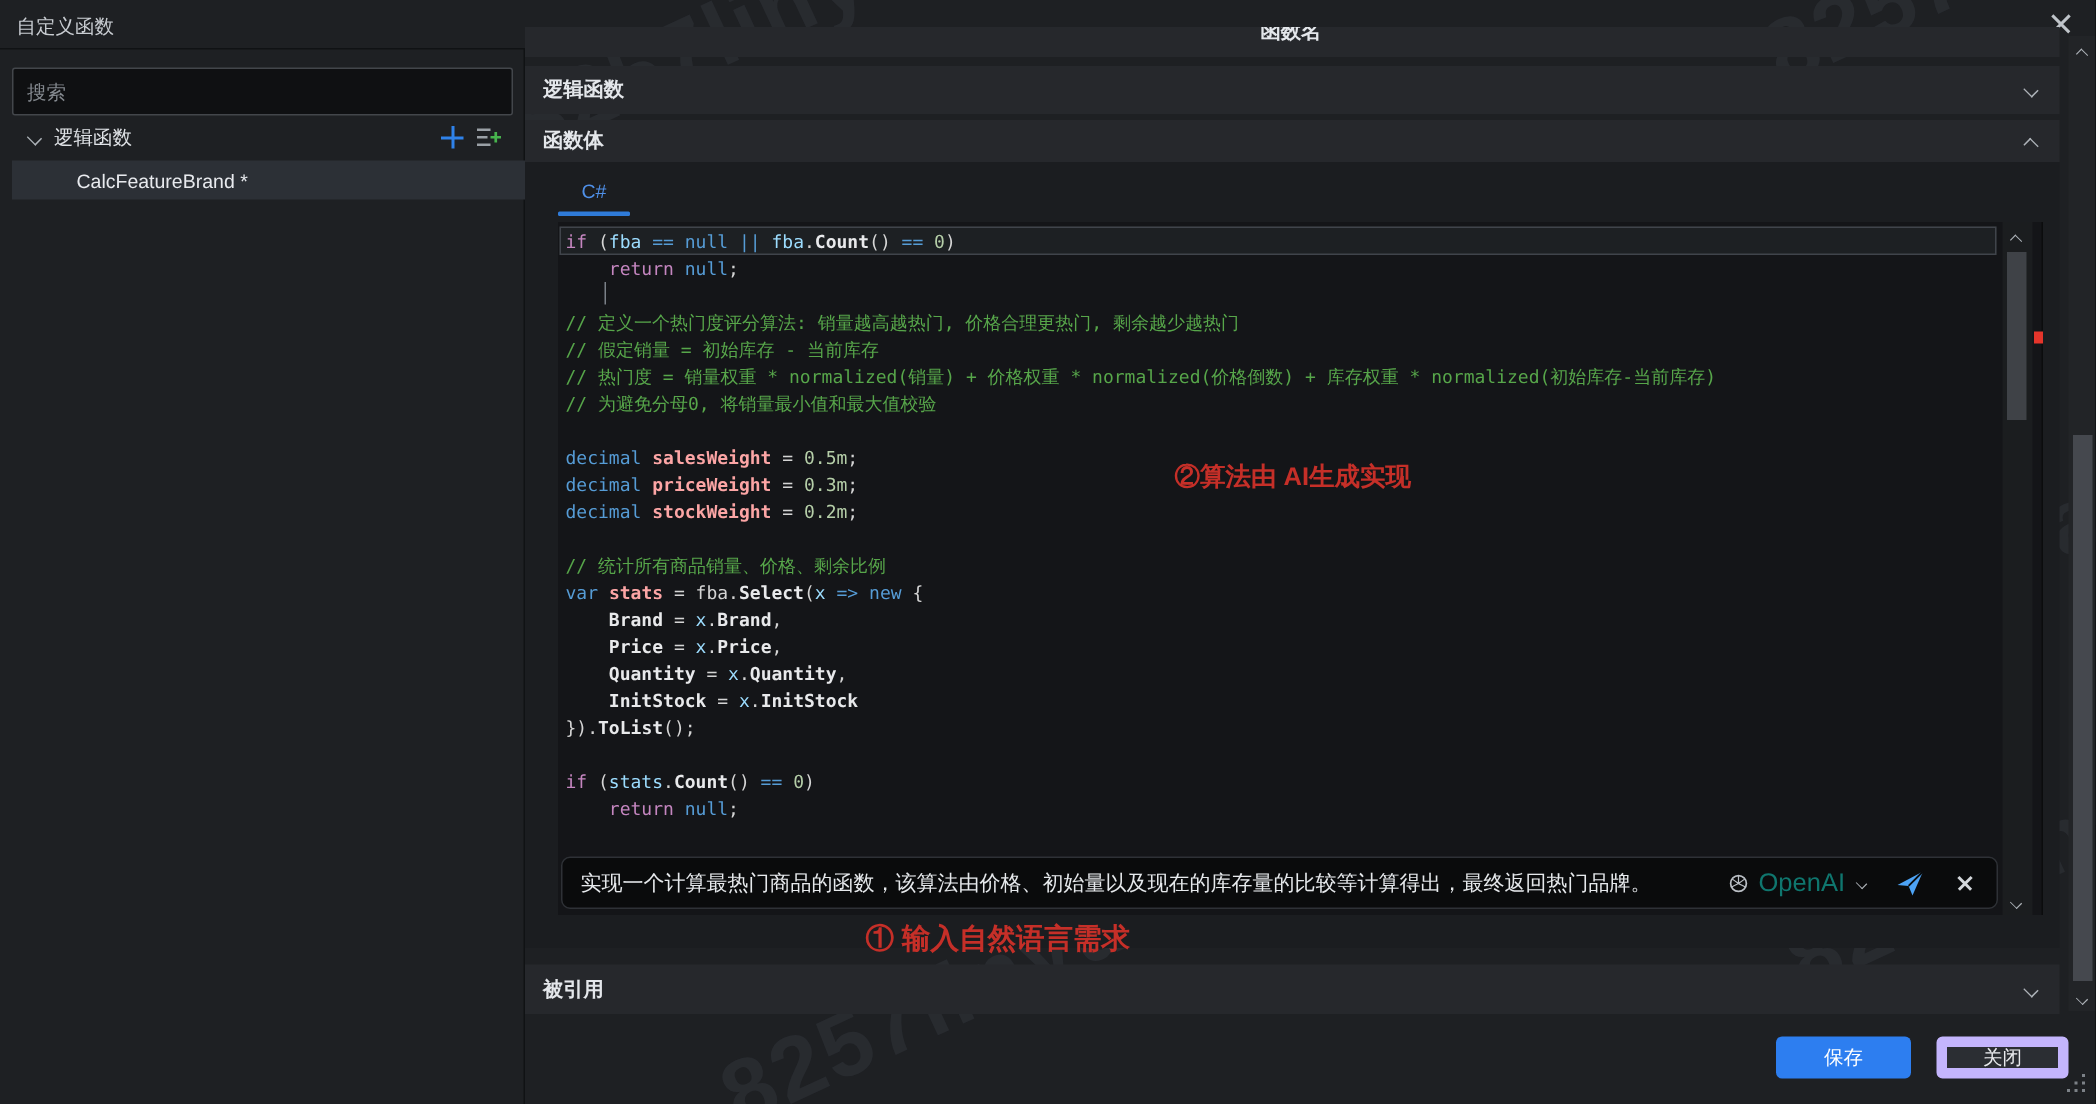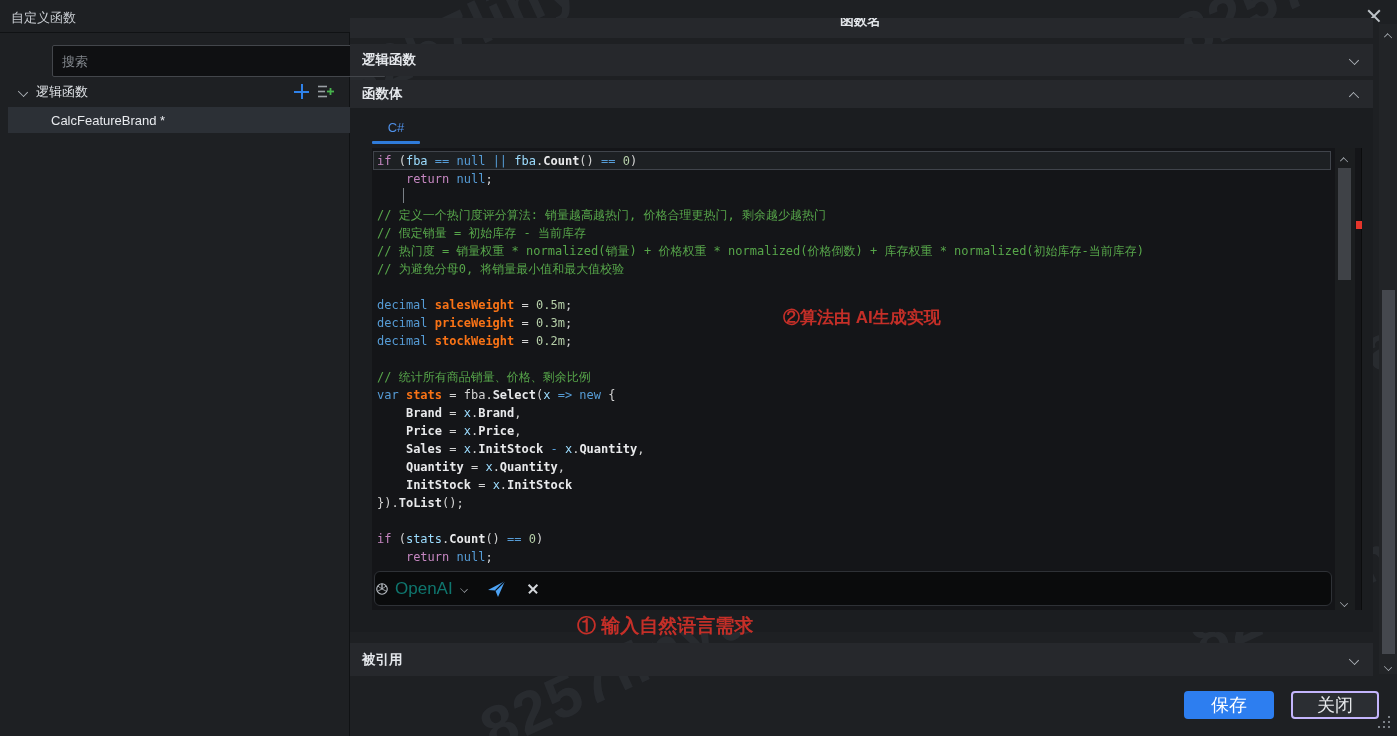--- a/index.html
+++ b/index.html
@@ -25,21 +25,20 @@
   
   .sidebar {
     position:absolute; left:0; top:32px; width:350px; height:704px;
     background:#1e2023; border-top:1.5px solid #101214; border-right:1.5px solid #101214;
   }
   .search-input {
     position:absolute; left:8px; top:12px; width:334px; height:28px;
     background:#0f1012; border:1px solid #43464b; border-radius:2px;
     color:#cfd3d8; font-size:13px; padding:15px 9px; outline:none;
     font-family:"Liberation Sans", sans-serif;
-    margin-left:44px;
   }
   .search-input::placeholder { color:#84898f; }
   .tree-group { position:absolute; left:0; top:46px; width:350px; height:26px; display:flex; align-items:center; cursor:pointer; }
   .tree-group .chev { margin-left:18px; }
   .tree-group .lbl { margin-left:8px; font-size:13px; color:#e0e3e7; }
   .tree-actions { position:absolute; right:16px; top:5px; display:flex; gap:9px; align-items:center; }
   .plus-icon { position:relative; width:15px; height:15px; cursor:pointer; }
   .plus-icon i { position:absolute; background:#2f82ea; }
   .plus-icon i:first-child { left:6.5px; top:0; width:2px; height:15px; }
   .plus-icon i:last-child  { left:0; top:6.5px; width:15px; height:2px; }
@@ -85,21 +84,21 @@
   }
   .code-lines { position:absolute; left:5px; top:4px; }
   .code-line {
     font-family:"DejaVu Sans Mono", monospace; font-size:12px; line-height:18px;
     white-space:pre; color:#d4d4d4; position:relative; z-index:1;
   }
   .tk-kw  { color:#c586c0; }
   .tk-bl  { color:#569cd6;text-align:center; }
   .tk-op  { color:#569cd6; }
   .tk-cy  { color:#9cdcfe; }
-  .tk-cyb { color:#f97316; font-weight:bold; }
+  .tk-cyb { color:#fca5a5; font-weight:bold; }
   .tk-wb  { color:#e8e9eb; font-weight:bold; }
   .tk-pl  { color:#d4d4d4; }
   .tk-cmt { color:#57a64a; }
   .tk-num { color:#b5cea8; }
   .caret { position:absolute; left:31px; top:40px; width:1px; height:15px; background:#7a8087; z-index:2; }
   
   .ed-sb { position:absolute; left:963px; top:0; width:20px; height:462px; background:#1b1d1f; }
   .ed-sb .thumb { position:absolute; left:3px; top:20px; width:13px; height:112px; background:#3f4247; cursor:pointer; }
   .sb-arrow { position:absolute; width:20px; height:14px; cursor:pointer; }
   .sb-arrow .chev { transform:scale(0.8); margin-left:4px; }
@@ -126,26 +125,26 @@
   
   .anno { position:absolute; color:#c52f28; font-weight:bold; white-space:nowrap; z-index:5; pointer-events:none; }
   .anno-2 { left:783px; top:306px; font-size:17px; }
   .anno-1 { left:577px; top:613px; font-size:19px; }
   
   .main-sb { position:absolute; left:1379px; top:24px; width:18px; height:650px; background:#222427; }
   .main-sb .thumb { position:absolute; left:2.5px; top:266px; width:13px; height:364px; background:#45484e; cursor:pointer; }
   .main-sb .sb-arrow { left:0; }
   
   .btn {
-    position:absolute; top:691px; height:28px; border-radius:4px; font-size:18px;
+    position:absolute; top:691px; height:28px; border-radius:4px; font-size:13px;
     display:flex; align-items:center; justify-content:center; cursor:pointer;
     font-family:"Liberation Sans", sans-serif;
   }
   .btn-save  { left:1184px; width:90px; background:#2d7ef0; color:#ffffff; border:none; }
-  .btn-close { left:1291px; width:88px; background:#2b2e33; color:#e8eaed; border:2px solid #c4b5fd; }
+  .btn-close { left:1291px; width:88px; background:#2b2e33; color:#e8eaed; border:7px solid #c4b5fd; }
   .resize-grip { position:absolute; left:1378px; top:716px; width:14px; height:14px; cursor:nwse-resize; }
   .resize-grip i { position:absolute; width:2px; height:2px; background:#7c8187; }
 </style>
 </head>
 <body>
 
 <div class="app">
 
   <div class="wm" style="left:330px; top:55px;">8257linyuqiao</div>
   <div class="wm" style="left:1165px; top:8px;">8257linyuqiao</div>
@@ -218,38 +217,38 @@
           <div class="code-line"><span class="tk-cmt">// 为避免分母0, 将销量最小值和最大值校验</span></div>
           <div class="code-line"> </div>
           <div class="code-line"><span class="tk-bl">decimal</span><span class="tk-pl"> </span><span class="tk-cyb">salesWeight</span><span class="tk-pl"> = </span><span class="tk-num">0.5m</span><span class="tk-pl">;</span></div>
           <div class="code-line"><span class="tk-bl">decimal</span><span class="tk-pl"> </span><span class="tk-cyb">priceWeight</span><span class="tk-pl"> = </span><span class="tk-num">0.3m</span><span class="tk-pl">;</span></div>
           <div class="code-line"><span class="tk-bl">decimal</span><span class="tk-pl"> </span><span class="tk-cyb">stockWeight</span><span class="tk-pl"> = </span><span class="tk-num">0.2m</span><span class="tk-pl">;</span></div>
           <div class="code-line"> </div>
           <div class="code-line"><span class="tk-cmt">// 统计所有商品销量、价格、剩余比例</span></div>
           <div class="code-line"><span class="tk-bl">var</span><span class="tk-pl"> </span><span class="tk-cyb">stats</span><span class="tk-pl"> = fba.</span><span class="tk-wb">Select</span><span class="tk-pl">(</span><span class="tk-cy">x</span><span class="tk-op"> =&gt; </span><span class="tk-bl">new</span><span class="tk-pl"> {</span></div>
           <div class="code-line"><span class="tk-pl">    </span><span class="tk-wb">Brand</span><span class="tk-pl"> = </span><span class="tk-cy">x</span><span class="tk-pl">.</span><span class="tk-wb">Brand</span><span class="tk-pl">,</span></div>
           <div class="code-line"><span class="tk-pl">    </span><span class="tk-wb">Price</span><span class="tk-pl"> = </span><span class="tk-cy">x</span><span class="tk-pl">.</span><span class="tk-wb">Price</span><span class="tk-pl">,</span></div>
-          <div class="code-line"><span class="tk-pl">    </span><span class="tk-wb">Sales</span><span class="tk-pl"> = </span><span class="tk-cy">x</span><span class="tk-pl">.</span><span class="tk-wb">InitStock</span><span class="tk-op"> - </span><span class="tk-cy">x</span><span class="tk-pl">.</span><span class="tk-wb">Quantity</span><span class="tk-pl">,</span></div>
           <div class="code-line"><span class="tk-pl">    </span><span class="tk-wb">Quantity</span><span class="tk-pl"> = </span><span class="tk-cy">x</span><span class="tk-pl">.</span><span class="tk-wb">Quantity</span><span class="tk-pl">,</span></div>
           <div class="code-line"><span class="tk-pl">    </span><span class="tk-wb">InitStock</span><span class="tk-pl"> = </span><span class="tk-cy">x</span><span class="tk-pl">.</span><span class="tk-wb">InitStock</span></div>
           <div class="code-line"><span class="tk-pl">}).</span><span class="tk-wb">ToList</span><span class="tk-pl">();</span></div>
           <div class="code-line"> </div>
           <div class="code-line"><span class="tk-kw">if</span><span class="tk-pl"> (</span><span class="tk-cy">stats</span><span class="tk-pl">.</span><span class="tk-wb">Count</span><span class="tk-pl">() </span><span class="tk-op">==</span><span class="tk-pl"> </span><span class="tk-num">0</span><span class="tk-pl">)</span></div>
           <div class="code-line"><span class="tk-pl">    </span><span class="tk-kw">return</span><span class="tk-pl"> </span><span class="tk-bl">null</span><span class="tk-pl">;</span></div>
         </div>
       <div class="caret"></div>
 
       <div class="ed-sb">
         <div class="sb-arrow" style="top:2px;"><span class="chev up"></span></div>
         <div class="thumb"></div>
         <div class="sb-arrow" style="top:446px;"><span class="chev"></span></div>
       </div>
       <div class="ruler-mark"></div>
 
       <div class="ai-box">
+        <div class="ai-prompt">实现一个计算最热门商品的函数，该算法由价格、初始量以及现在的库存量的比较等计算得出，最终返回热门品牌。</div>
         <div class="ai-right">
           <div class="provider">
             <svg width="14" height="14" viewBox="0 0 24 24">
               <circle cx="12" cy="12" r="9" fill="none" stroke="#b9bec4" stroke-width="2"></circle>
               <path d="M12 3 L12 12 L20 16 M12 12 L4 16 M12 12 L12 3 M5 7 L12 12 L19 7" fill="none" stroke="#b9bec4" stroke-width="1.4"></path>
             </svg>
             <span class="pname">OpenAI</span>
             <span class="chev"></span>
           </div>
           <svg class="send-icon" width="19" height="18" viewBox="0 0 19 18">

